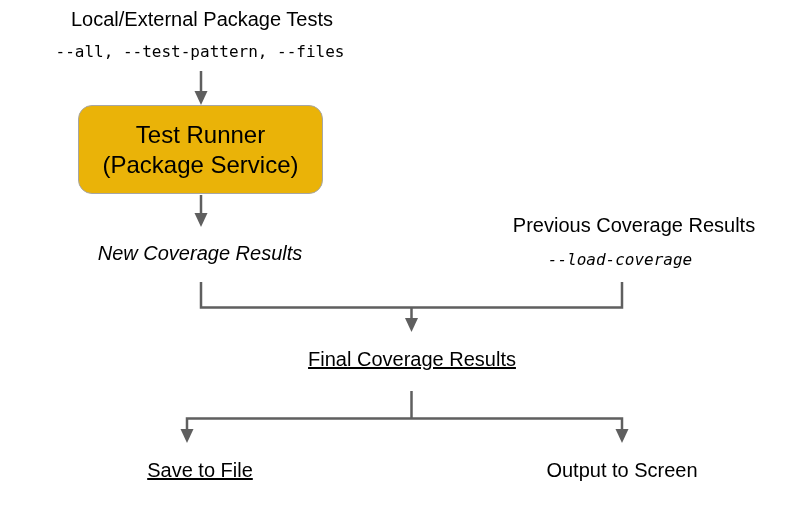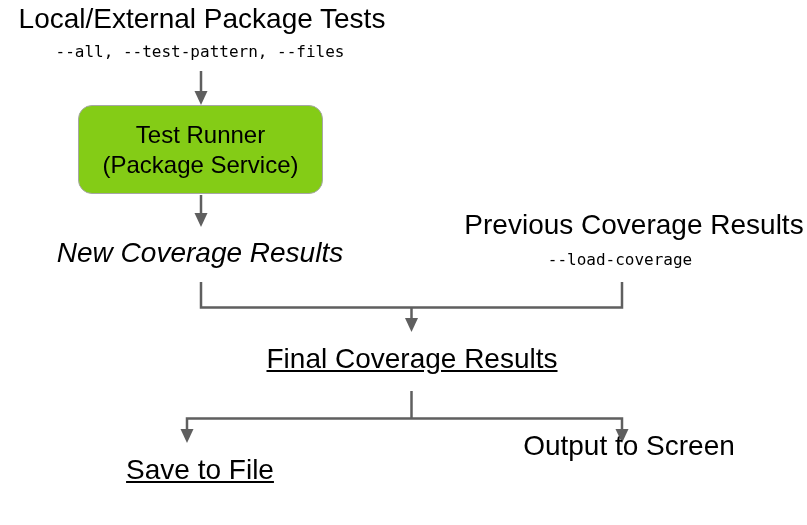--- a/index.html
+++ b/index.html
@@ -29,42 +29,42 @@
     stroke-width: 2.5;
   }
   .arrowhead {
     fill: #5f5f5f;
     stroke: none;
   }
   .lbl {
     position: absolute;
     transform: translateX(-50%);
     white-space: nowrap;
-    font-size: 28px;
+    font-size: 20px;
     line-height: 32px;
     color: #000000;
     text-align: center;
   }
   .mono {
     position: absolute;
     transform: translateX(-50%);
     white-space: nowrap;
     font-family: "DejaVu Sans Mono", monospace;
     font-size: 16px;
     line-height: 24px;
     color: #000000;
   }
   .runner-box {
     position: absolute;
     left: 78px;
     top: 105px;
     width: 245px;
     height: 89px;
     box-sizing: border-box;
-    background: #84cc16;
+    background: #eab308;
     border: 1.5px solid #a6a6a6;
     border-radius: 14px;
     display: flex;
     flex-direction: column;
     align-items: center;
     justify-content: center;
   }
   .runner-box .line {
     font-size: 24px;
     line-height: 30px;
@@ -106,21 +106,21 @@
   <div class="mono" style="left:200px; top:40px;">--all, --test-pattern, --files</div>
 
   <div class="runner-box">
     <div class="line">Test Runner</div>
     <div class="line">(Package Service)</div>
   </div>
 
   <div class="lbl" style="left:200px; top:237px;font-style:italic;">New Coverage Results</div>
 
   <div class="lbl" style="left:620px; top:209px;margin-left:14px;">Previous Coverage Results</div>
-  <div class="mono" style="left:620px; top:248px;">--load-coverage</div>
+  <div class="mono" style="left:620px; top:248px;font-style:italic;">--load-coverage</div>
 
   <div class="lbl" style="left:412px; top:343px;text-decoration:underline;">Final Coverage Results</div>
 
   <div class="lbl" style="left:200px; top:454px;text-decoration:underline;">Save to File</div>
 
-  <div class="lbl" style="left:622px; top:430px;margin-left:7px;">Output to Screen</div>
+  <div class="lbl" style="left:622px; top:454px;">Output to Screen</div>
 
 </div>
 
 </body></html>

